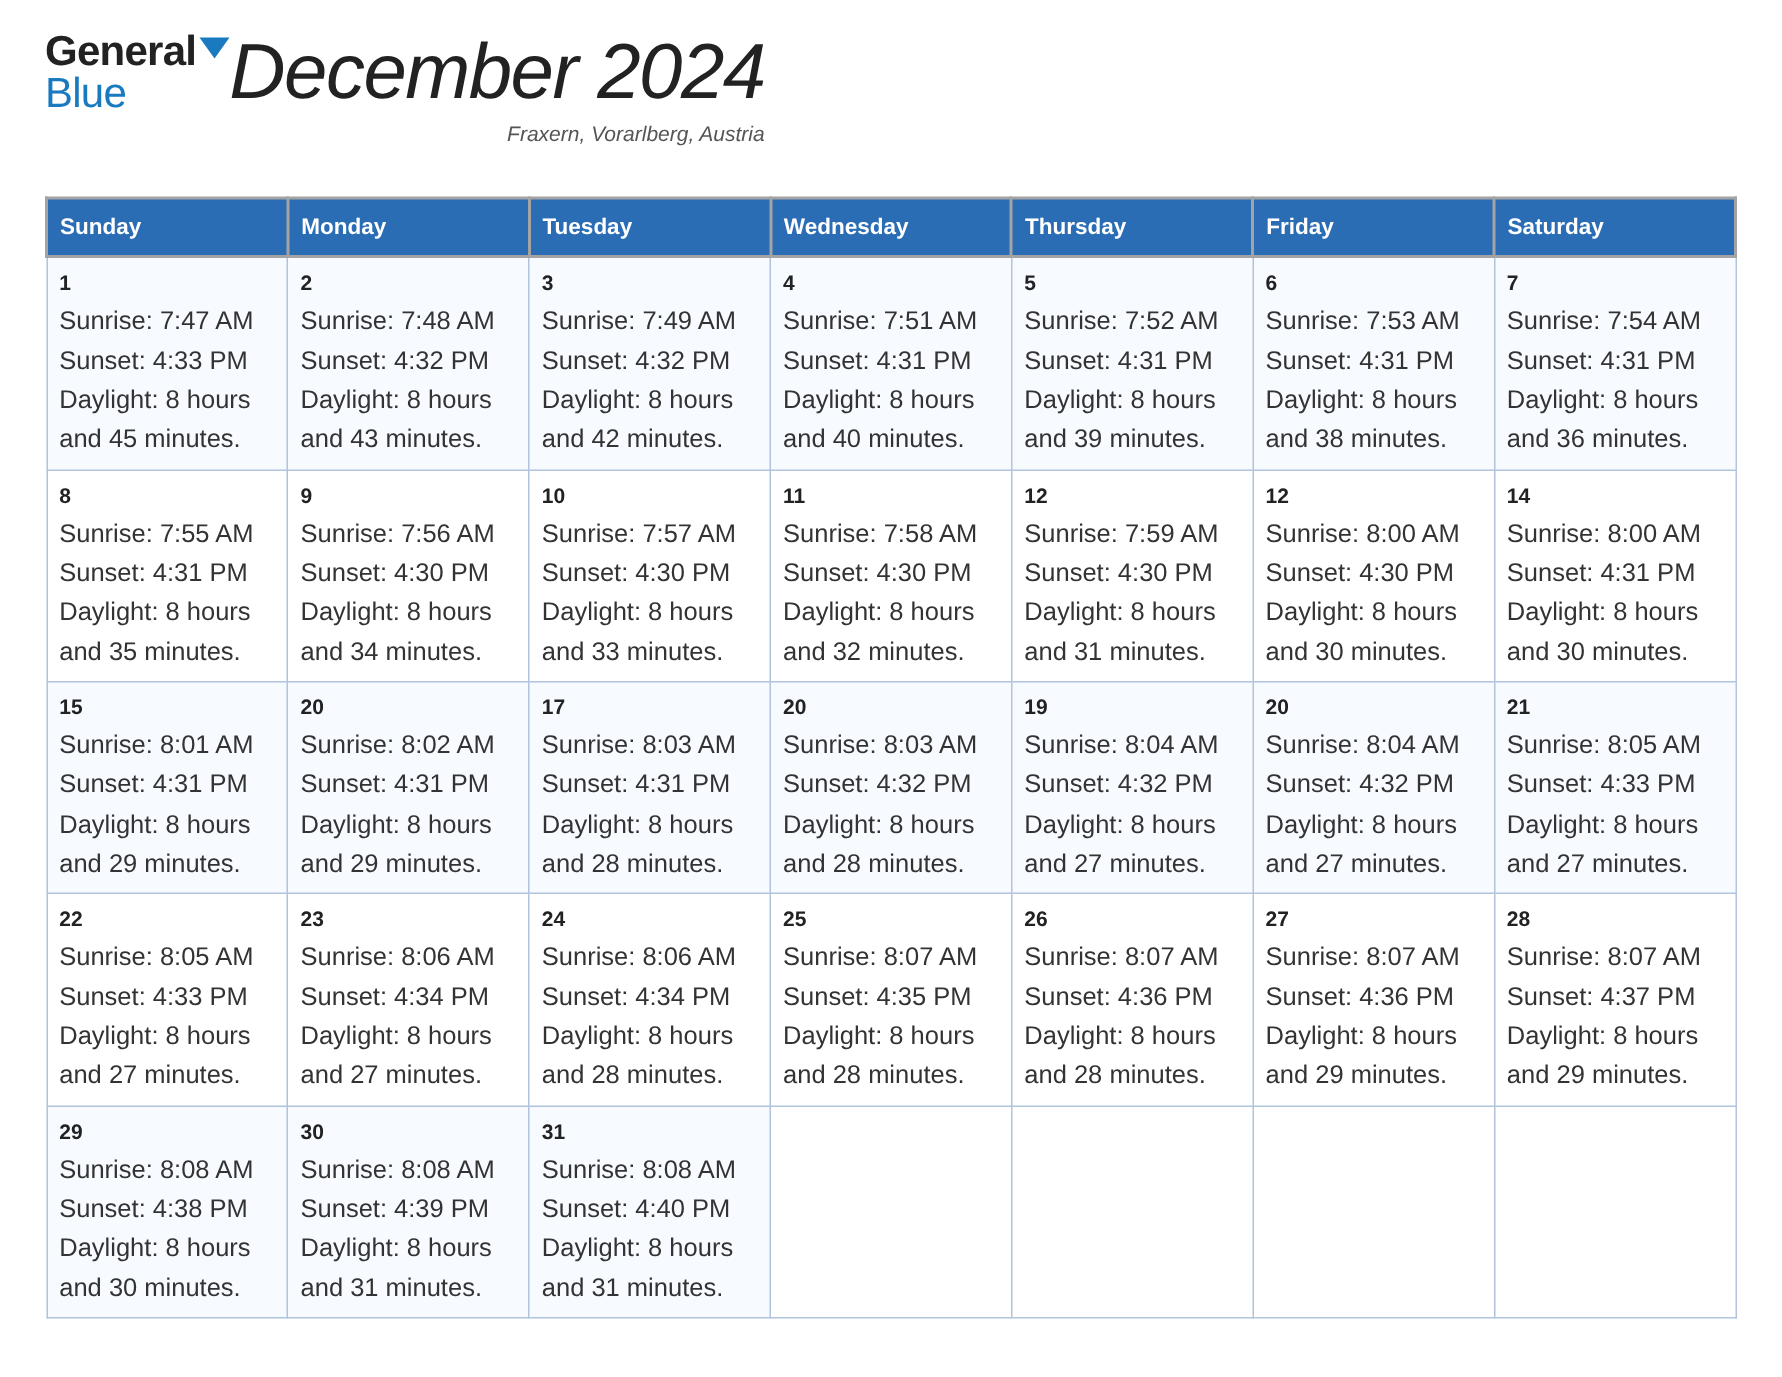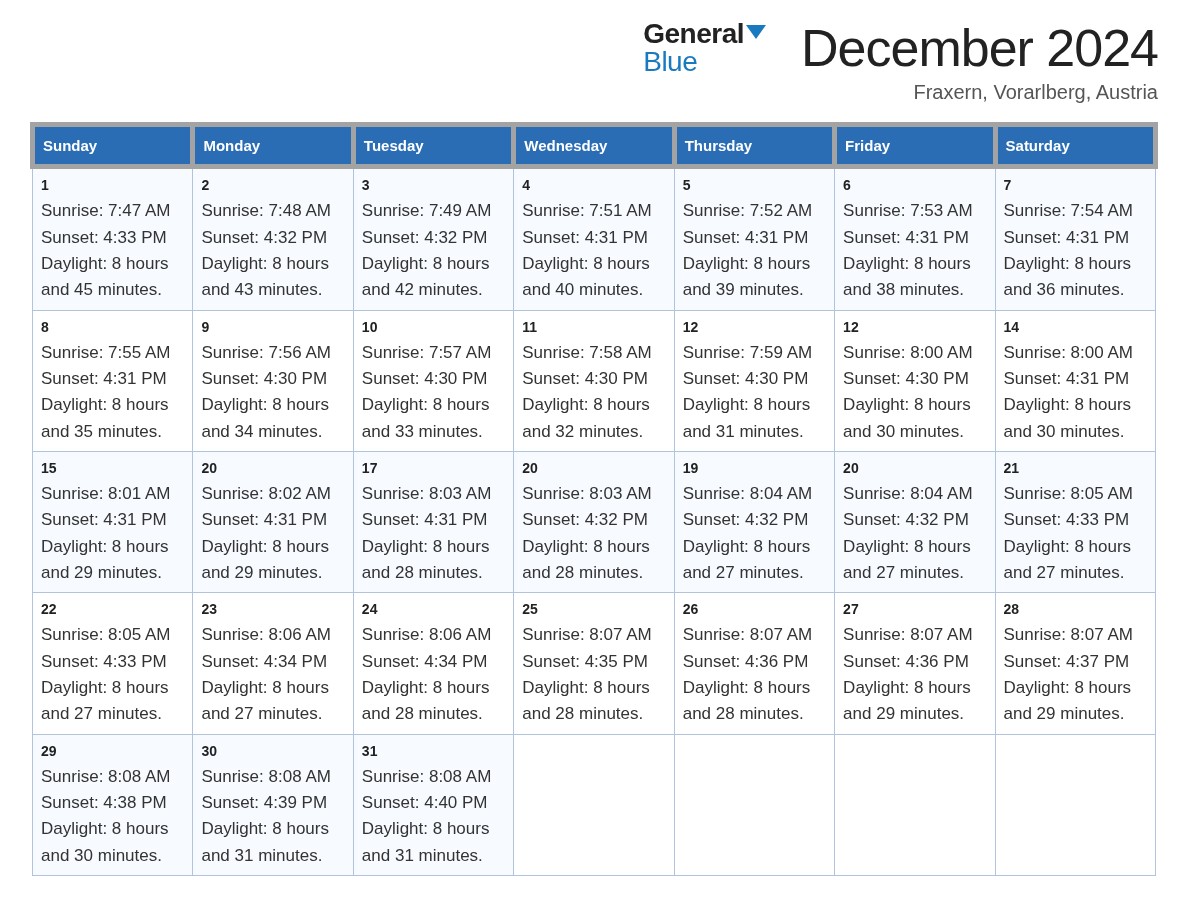--- a/index.html
+++ b/index.html
@@ -6,24 +6,23 @@
     body {
       font-family: Arial, Helvetica, sans-serif;
       background: #fff;
       color: #222;
       width: 1188px;
       min-height: 918px;
       padding: 20px 30px 30px 30px;
     }
     .header {
       display: flex;
-      justify-content: flex-end;
+      justify-content: flex-start;
       align-items: flex-start;
-      margin-bottom: 18px;
-      gap: 35px;
+      margin-bottom: 34px;
     }
     .logo {
       display: flex;
       flex-direction: column;
       align-items: flex-start;
     }
     .logo-general {
       font-size: 28px;
       font-weight: bold;
       color: #222;
@@ -47,47 +46,48 @@
       margin-left: 2px;
       vertical-align: middle;
       transform: translateY(-2px);
     }
     .logo-line {
       display: flex;
       align-items: center;
     }
     .title-block {
       text-align: right;
+      font-style: italic;
     }
     .month-title {
       font-size: 52px;
       font-weight: 300;
       color: #222;
       letter-spacing: -1px;
       line-height: 1.1;
     }
     .location {
-      font-size: 20px;
+      font-size: 14px;
       color: #555;
       font-weight: 400;
       margin-top: 4px;
     }
     table {
       width: 100%;
       border-collapse: collapse;
       table-layout: fixed;
     }
     thead th {
       background-color: #2a6db5;
       color: #fff;
       font-size: 15px;
       font-weight: 600;
       padding: 10px 8px;
       text-align: left;
-      border: 5px solid #a3a3a3;
+      border: 2px solid #a3a3a3;
     }
     tbody td {
       border: 1px solid #b0c4de;
       vertical-align: top;
       padding: 6px 8px;
       font-size: 12.5px;
       line-height: 1.5;
       height: 110px;
     }
     .day-number {

